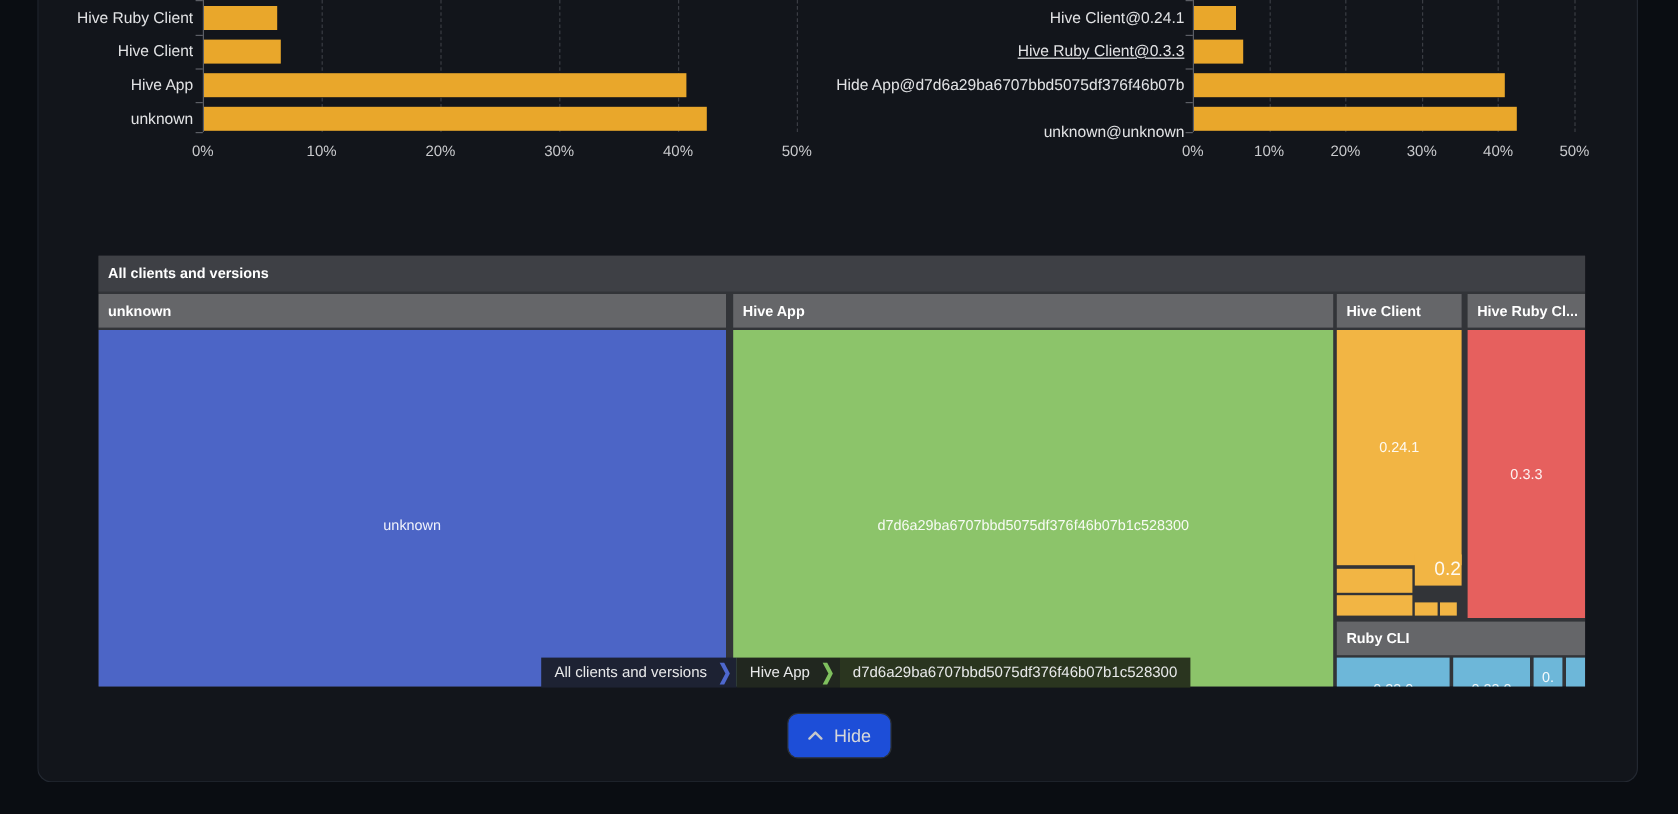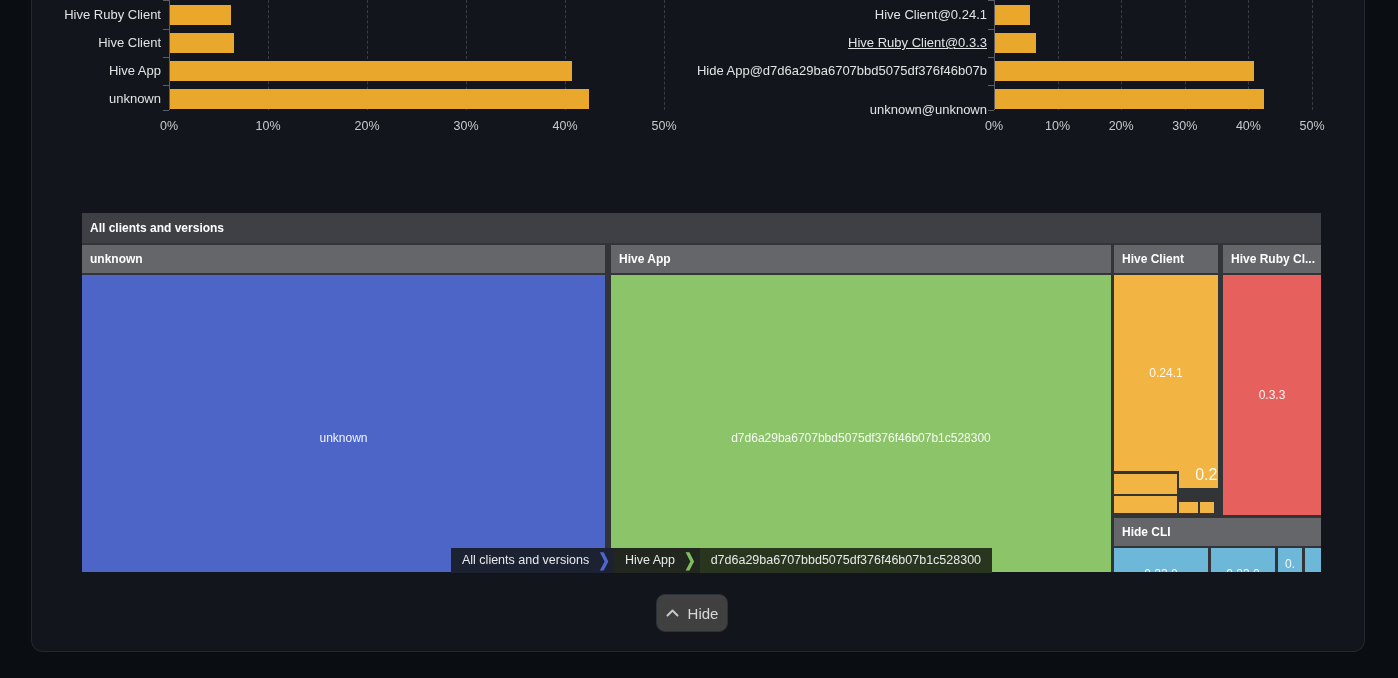--- a/index.html
+++ b/index.html
@@ -34,22 +34,22 @@
   .tooltip{position:absolute;left:645px;top:281px;width:121px;height:41px;
            background:#ffffff;border:2px solid #f0a62c;border-radius:7px;
            box-sizing:border-box;display:flex;align-items:center;justify-content:center;
            font-size:13.5px;color:#5a6168;box-shadow:0 1px 5px rgba(0,0,0,.35);z-index:5;}
   
   .breadcrumb{position:absolute;left:419px;top:548px;height:25px;display:flex;z-index:4;}
   .crumb{height:25px;line-height:25px;font-size:12.5px;color:#e8e9ea;
          display:flex;align-items:center;padding:0 4px 0 11px;white-space:nowrap;}
   .crumb .sep{font-size:14px;font-weight:bold;margin-left:9px;transform:scaleY(1.25);}
   
-  .hide-btn{position:absolute;left:624px;top:594px;width:72px;height:38px;
-            background:#404040;border:1px solid #2c323b;border-radius:9px;
+  .hide-btn{position:absolute;left:624px;top:594px;width:87px;height:38px;
+            background:#1d4ed8;border:1px solid #2c323b;border-radius:9px;
             box-sizing:border-box;display:flex;align-items:center;justify-content:center;
             gap:9px;color:#d7d8da;font-size:15px;cursor:pointer;}
   .hide-btn svg{display:block;}
 </style>
 </head>
 <body>
 
 <div class="panel">
 
   <div id="chart-left" class="abs" style="left:0;top:0;width:700px;height:140px;">
@@ -107,21 +107,21 @@
       <div class="y-label" style="left: 15px; top: 100px; width: 300px;">unknown@unknown</div>
       <div class="bar" style="left: 323px; top: 89px; width: 269.028px; background: rgb(233, 167, 43);"></div>
     </div>
 
   <div id="treemap" class="treemap">
       <div class="tm-root-header" style="left: 0px; top: 0px; width: 1239px; height: 30px; box-sizing: border-box;">All clients and versions</div>
       <div class="tm-header" style="left: 0px; top: 32px; width: 523px; height: 28px; box-sizing: border-box;">unknown</div>
       <div class="tm-header" style="left: 529px; top: 32px; width: 500px; height: 28px; box-sizing: border-box;">Hive App</div>
       <div class="tm-header" style="left: 1032px; top: 32px; width: 104px; height: 28px; box-sizing: border-box;">Hive Client</div>
       <div class="tm-header" style="left: 1141px; top: 32px; width: 98px; height: 28px; box-sizing: border-box;">Hive Ruby Cl...</div>
-      <div class="tm-header" style="left: 1032px; top: 305px; width: 207px; height: 28px; box-sizing: border-box;">Hide CLI</div>
+      <div class="tm-header" style="left: 1032px; top: 305px; width: 207px; height: 28px; box-sizing: border-box;">Ruby CLI</div>
       <div class="tm-cell" style="left: 0px; top: 62px; width: 523px; height: 325px; box-sizing: border-box; background: rgb(76, 101, 198);">unknown</div>
       <div class="tm-cell" style="left: 529px; top: 62px; width: 500px; height: 325px; box-sizing: border-box; background: rgb(140, 196, 106);">d7d6a29ba6707bbd5075df376f46b07b1c528300</div>
       <div class="tm-cell" style="left: 1032px; top: 62px; width: 104px; height: 196px; box-sizing: border-box; background: rgb(242, 181, 68);">0.24.1</div>
       <div class="tm-cell" style="left: 1032px; top: 261px; width: 63px; height: 20px; box-sizing: border-box; background: rgb(242, 181, 68);"></div>
       <div class="tm-cell" style="left: 1097px; top: 249px; width: 39px; height: 26px; box-sizing: border-box; background: rgb(242, 181, 68); font-size: 16px; padding-left: 29px;">0.2...</div>
       <div class="tm-cell" style="left: 1032px; top: 283px; width: 63px; height: 17px; box-sizing: border-box; background: rgb(242, 181, 68);"></div>
       <div class="tm-cell" style="left: 1097px; top: 289px; width: 19px; height: 11px; box-sizing: border-box; background: rgb(242, 181, 68);"></div>
       <div class="tm-cell" style="left: 1118px; top: 289px; width: 14px; height: 11px; box-sizing: border-box; background: rgb(242, 181, 68);"></div>
       <div class="tm-cell" style="left: 1141px; top: 62px; width: 98px; height: 240px; box-sizing: border-box; background: rgb(230, 96, 94);">0.3.3</div>
       <div class="tm-cell" style="left: 1032px; top: 335px; width: 94px; height: 52px; box-sizing: border-box; background: rgb(109, 183, 217);">0.23.0</div>

